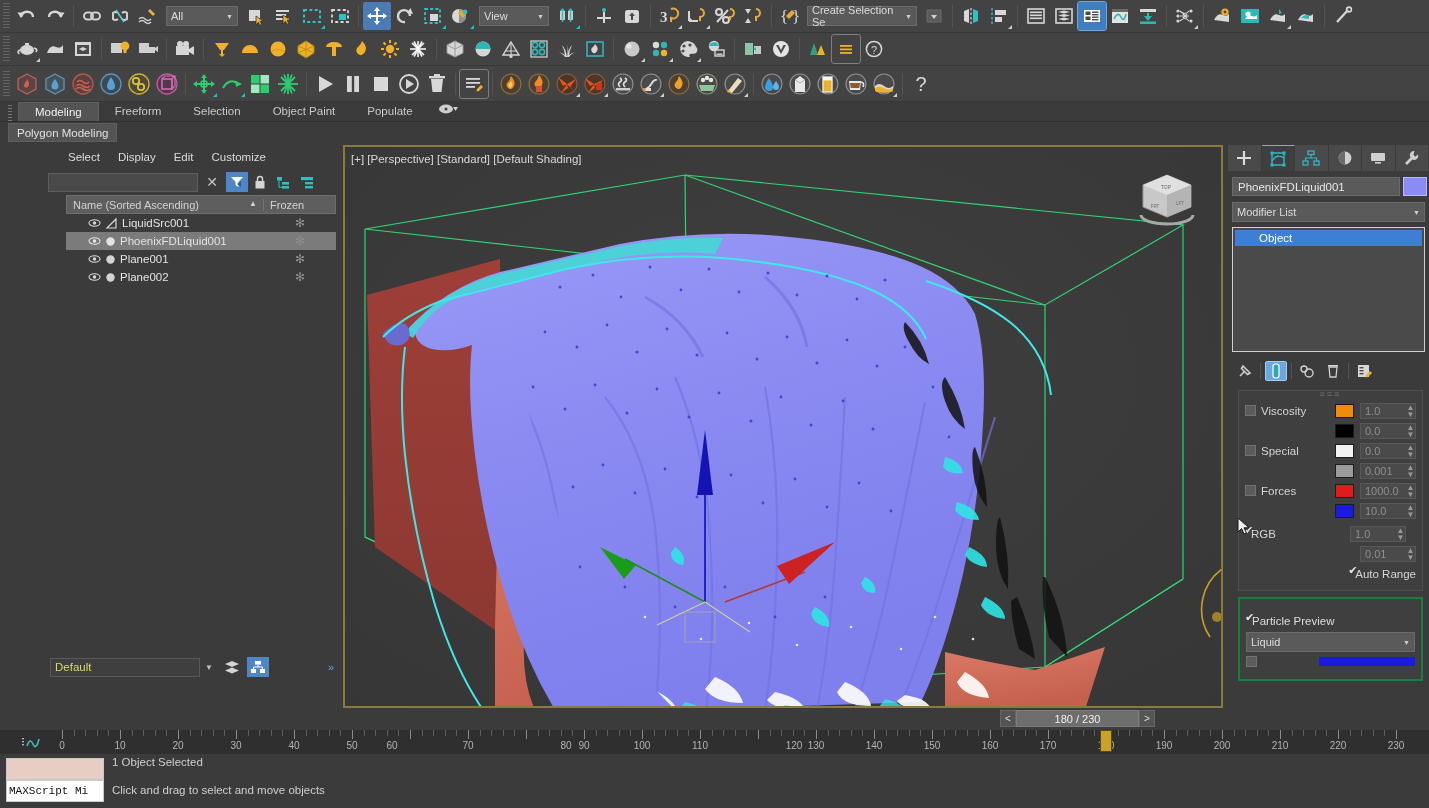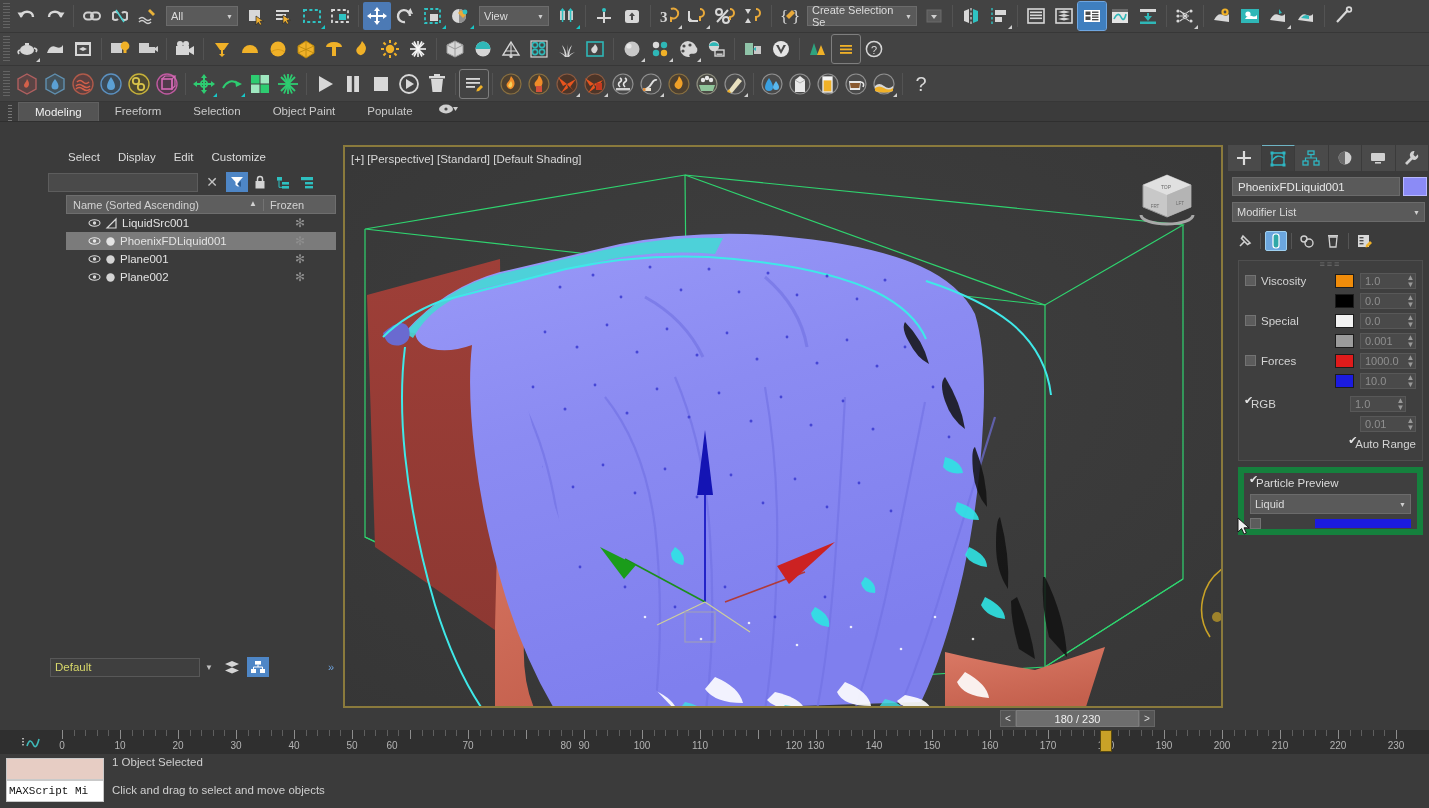--- a/index.html
+++ b/index.html
@@ -119,21 +119,21 @@
   .plabel{font-size:11.5px;color:#d4d4d4;width:74px;flex:none;}
   .swatch{width:19px;height:14px;border:1px solid #1c1c1c;margin-right:6px;flex:none;}
   .spin{width:56px;height:16px;background:#4a4a4a;border:1px solid #585858;
         display:flex;align-items:center;padding-left:4px;color:#8f8f8f;font-size:11px;}
   .spin .sb{margin-left:auto;width:9px;height:14px;color:#9a9a9a;font-size:8px;
       line-height:7px;text-align:center;padding-top:0;}
   .pbtn{width:58px;height:19px;background:#545454;border:1px solid #676767;
         display:flex;align-items:center;justify-content:center;
         font-size:11.5px;color:#d4d4d4;}
   #listbox{width:96px;height:45px;background:#454545;border:1px solid #cfcfcf;}
-  #roll2{margin:6px 6px 0 10px;border:6px solid #15803d;background:#3f3f3f;padding:0 6px;}
+  #roll2{margin:6px 6px 0 10px;border:2px solid #15803d;background:#3f3f3f;padding:12px 6px;}
 
   
   #tl{position:absolute;left:0;top:708px;width:1429px;height:46px;background:#3b3b3b;}
   #frameind{position:absolute;left:1000px;top:2px;width:155px;height:17px;display:flex;}
   #frameind .ar{width:16px;background:#545454;border:1px solid #666;
       display:flex;align-items:center;justify-content:center;font-size:10px;color:#ddd;}
   #frameind .val{flex:1;background:#6e6e6e;border:1px solid #7c7c7c;
       display:flex;align-items:center;justify-content:center;font-size:11px;color:#f0f0f0;}
   #track{position:absolute;left:0;top:22px;width:1429px;height:24px;background:#2f2f2f;}
   #trackicon{position:absolute;left:20px;top:4px;width:28px;height:18px;
@@ -961,20 +961,23 @@
     <div class="rtab">Selection</div>
     <div class="rtab">Object Paint</div>
     <div class="rtab">Populate</div>
     <div class="rtab small">
       <svg width="22" height="14" viewBox="0 0 22 14">
           <ellipse cx="9" cy="7" rx="7" ry="4.4" fill="#cfcfcf"></ellipse>
           <circle cx="9" cy="7" r="1.6" fill="#4a4a4a"></circle>
           <path d="M16 5 L21 5 L18.5 9z" fill="#cfcfcf"></path>
         </svg>
     </div>
+  </div>
+  <div id="ribbon2">
+    <div class="pmb">Polygon Modeling</div>
   </div>
 
   <div id="main">
 
     <div id="vstrip">
       <div class="vbtn blue">
           <svg width="16" height="14" viewBox="0 0 16 14">
             <circle cx="8" cy="7" r="4.6" fill="#f2f2f2"></circle>
           </svg>
         </div>
@@ -1505,20 +1508,23 @@
       <div id="cmdname">
         <div class="fld">PhoenixFDLiquid001</div>
         <div class="sw"></div>
       </div>
 
       <div class="combo" id="modlist">
         <span>Modifier List</span>
         <span class="arw">▼</span>
       </div>
 
+      <div id="modstack">
+        <div class="item">Object</div>
+      </div>
 
       <div id="modtools">
         <div class="mt">
             <svg width="16" height="16" viewBox="0 0 16 16">
               <path d="M3 13 L7 9 M6 3 l7 7 -2.5 1.5 -6-6z" stroke="#d0d0d0" stroke-width="1.6" fill="none"></path>
             </svg>
           </div>
         <div class="vsep"></div>
         <div class="mt on">
             <svg width="14" height="16" viewBox="0 0 14 16">

